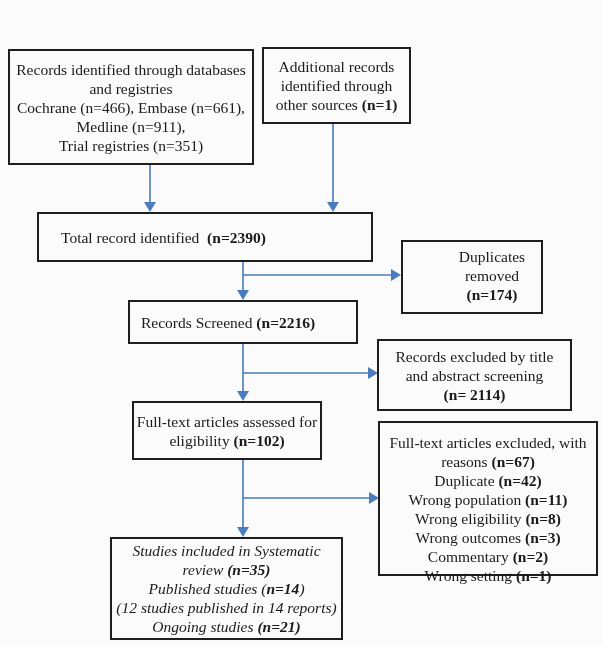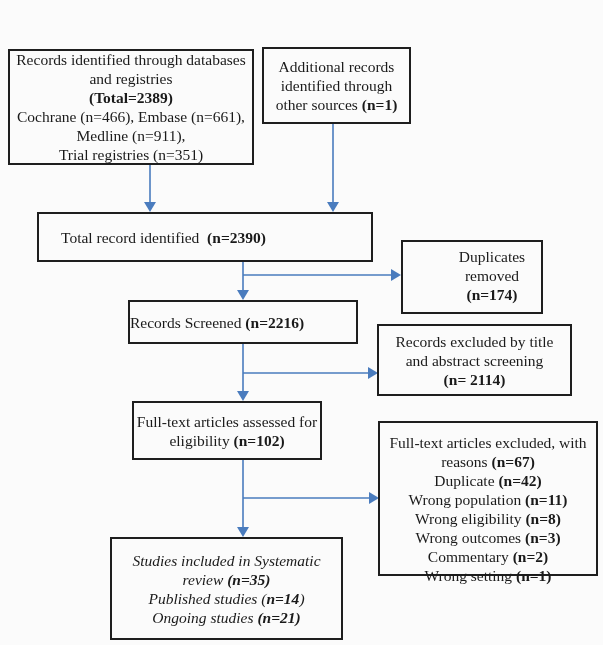--- a/index.html
+++ b/index.html
@@ -38,22 +38,22 @@
   .bold { font-weight: 700; }
 
   
   .b-records-identified { left: 8px;   top: 8px;   width: 246px; height: 116px; margin-top: 41px; }
   .b-additional         { left: 262px; top: 47px;  width: 149px; height: 77px;  }
   .b-total              { left: 37px;  top: 212px; width: 336px; height: 50px;
                           align-items: flex-start; text-align: left; padding-left: 22px; }
   .b-duplicates         { left: 401px; top: 240px; width: 142px; height: 74px;
                           justify-content: flex-start; padding-top: 5px; padding-left: 40px; }
   .b-screened           { left: 128px; top: 300px; width: 230px; height: 44px;
-                          align-items: flex-start; text-align: left; }
-  .b-title-excluded     { left: 377px; top: 324px; width: 195px; height: 72px; }
+                          align-items: flex-start; text-align: left; padding-left: 11px; }
+  .b-title-excluded     { left: 377px; top: 339px; width: 195px; height: 72px; }
   .b-fulltext           { left: 132px; top: 401px; width: 190px; height: 59px; }
   .b-ft-excluded        { left: 378px; top: 421px; width: 220px; height: 155px;
                           justify-content: flex-start; padding-top: 10px; }
   .b-included           { left: 110px; top: 537px; width: 233px; height: 103px; font-style: italic; }
 
   svg.connectors {
     position: absolute;
     left: 0; top: 0;
     width: 603px; height: 645px;
     pointer-events: none;
@@ -102,21 +102,20 @@
     </g>
     <g>
       <line x1="243" y1="498" x2="369" y2="498"></line>
       <polygon points="369,492 369,504 379,498"></polygon>
     </g>
   </svg>
 
   <div class="box b-records-identified">
       <div class="line"><span>Records identified through databases</span></div>
       <div class="line"><span>and registries</span></div>
-      <div class="line"><span class="bold">(Total=2389)</span></div>
       <div class="line"><span>Cochrane (n=466), Embase (n=661),</span></div>
       <div class="line"><span>Medline (n=911),</span></div>
       <div class="line"><span>Trial registries (n=351)</span></div>
     </div>
 
   <div class="box b-additional">
       <div class="line"><span>Additional records</span></div>
       <div class="line"><span>identified through</span></div>
       <div class="line"><span>other sources </span><span class="bold">(n=1)</span></div>
     </div>
@@ -153,16 +152,17 @@
       <div class="line"><span>Wrong eligibility </span><span class="bold">(n=8)</span></div>
       <div class="line"><span>Wrong outcomes </span><span class="bold">(n=3)</span></div>
       <div class="line"><span>Commentary </span><span class="bold">(n=2)</span></div>
       <div class="line"><span>Wrong setting </span><span class="bold">(n=1)</span></div>
     </div>
 
   <div class="box b-included">
       <div class="line"><span>Studies included in Systematic</span></div>
       <div class="line"><span>review </span><span class="bold">(n=35)</span></div>
       <div class="line"><span>Published studies (</span><span class="bold">n=14</span><span>)</span></div>
+      <div class="line"><span>(12 studies published in 14 reports)</span></div>
       <div class="line"><span>Ongoing studies </span><span class="bold">(n=21)</span></div>
     </div>
 
 </div>
 
 </body></html>

